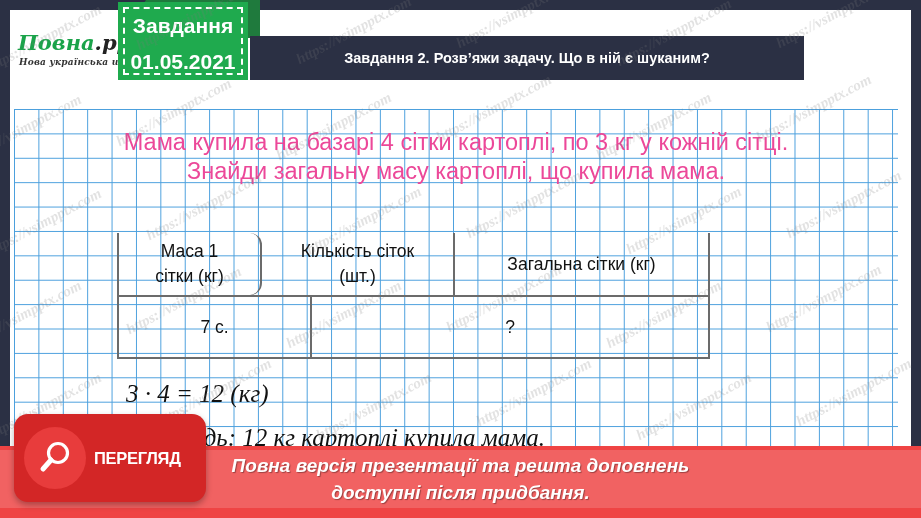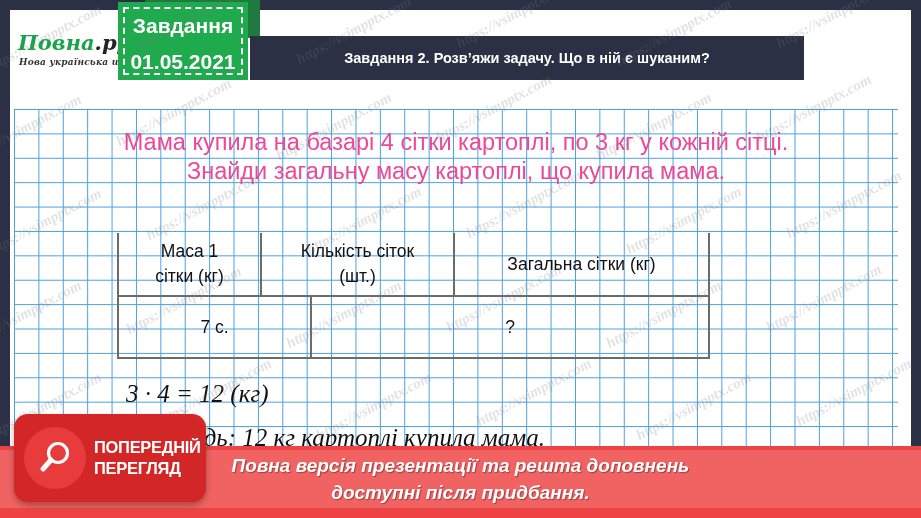--- a/index.html
+++ b/index.html
@@ -187,21 +187,21 @@
     display: flex;
     flex-direction: column;
     align-items: center;
     justify-content: center;
     text-align: center;
     font-size: 17.5px;
     color: #111111;
     line-height: 25px;
     padding: 0 4px;
   }
-  .tbl-cell.c0 { width: 143px; border-right: 2px solid #6b6b6b; }
+  .tbl-cell.c0 { width: 143px; border-right: 2px solid #6b6b6b; border-radius: 12px; }
   .tbl-cell.c1 { width: 193px; border-right: 2px solid #6b6b6b; }
   .tbl-cell.c2 { flex: 1; }
 
   
   .sol-expr {
     position: absolute;
     left: 126px;
     top: 380px;
     font-family: "Liberation Serif", serif;
     font-style: italic;
@@ -418,18 +418,17 @@
   </div>
 
   <div class="preview-badge">
     <div class="pb-circle">
       <svg width="40" height="40" viewBox="0 0 40 40" aria-hidden="true">
         <circle cx="23" cy="15" r="9.5" fill="none" stroke="#ffffff" stroke-width="3.2"></circle>
         <line x1="16" y1="22" x2="8" y2="31" stroke="#ffffff" stroke-width="5" stroke-linecap="round"></line>
       </svg>
     </div>
     <div class="pb-text">
-      <div>ПОПЕРЕДНІЙ</div>
       <div>ПЕРЕГЛЯД</div>
     </div>
   </div>
 
 </div>
 
 </body></html>

